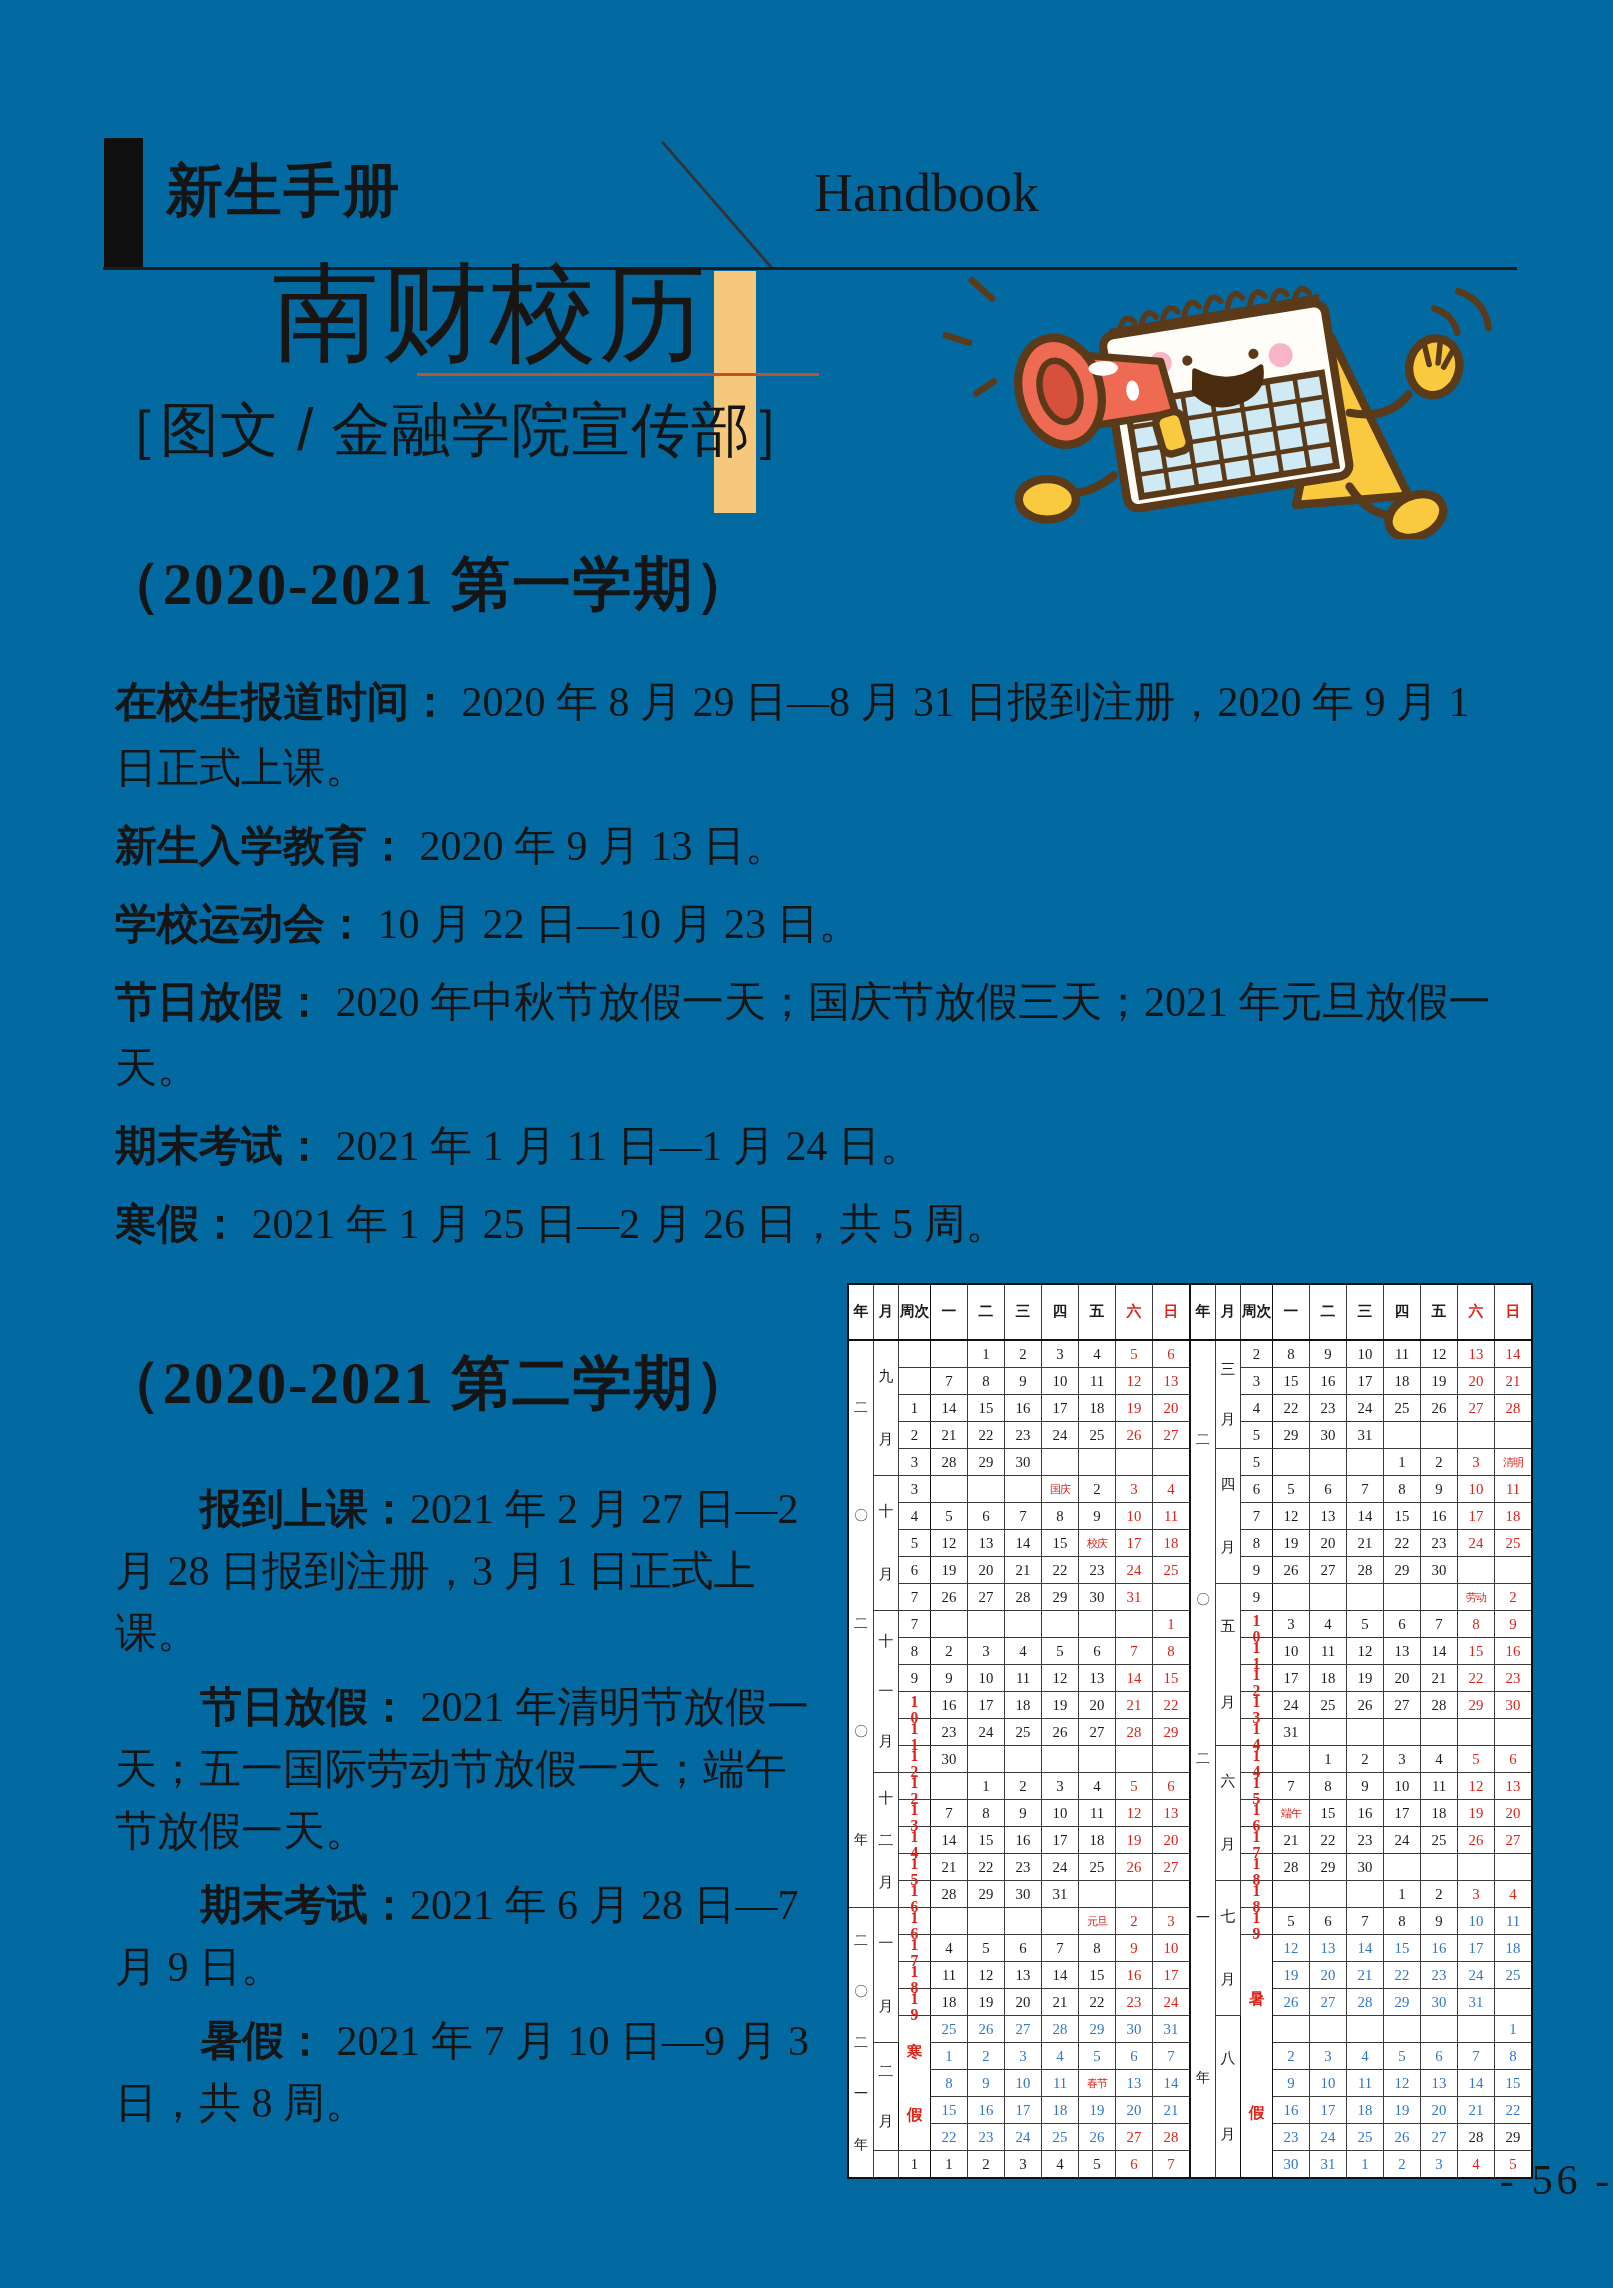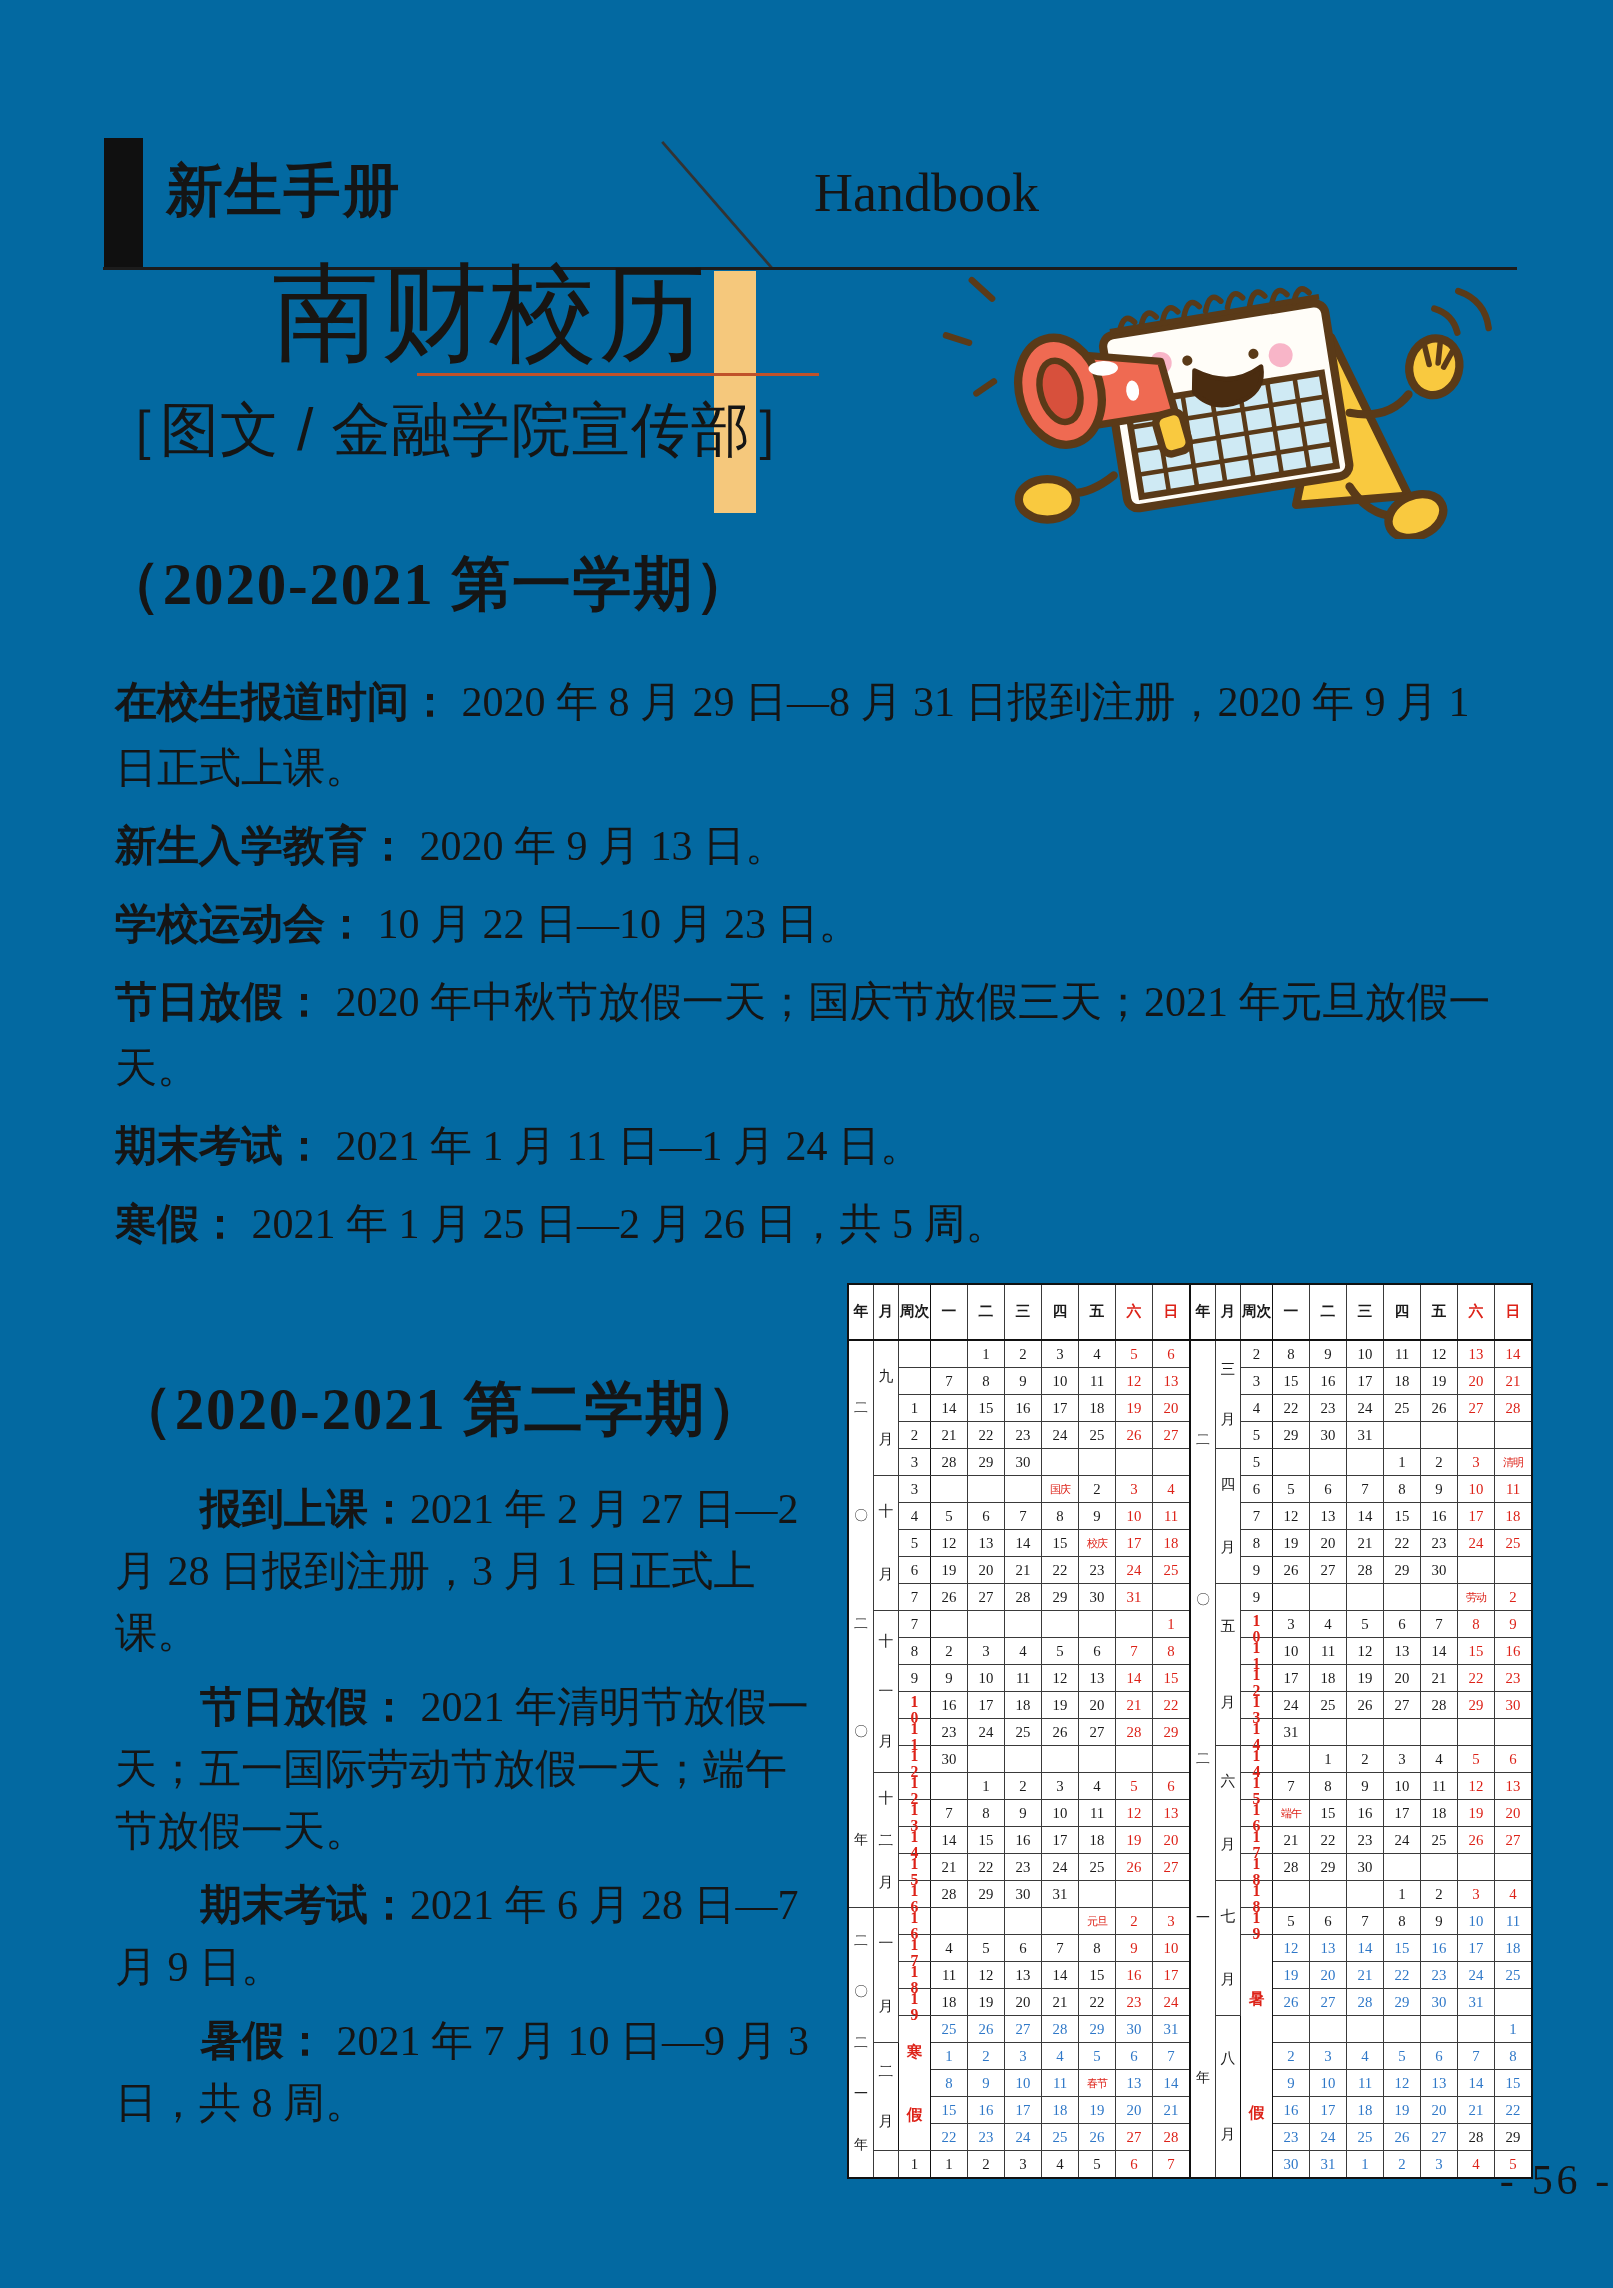--- a/index.html
+++ b/index.html
@@ -21,21 +21,21 @@
   .title-underline{position:absolute;left:417px;top:373px;width:402px;height:2.8px;background:#c0522a;}
   .byline{position:absolute;left:100px;top:391px;font-family:"Liberation Sans",sans-serif;
           font-size:59px;font-weight:500;letter-spacing:0.9px;}
 
   .mascot{position:absolute;left:918px;top:258px;width:595px;height:281px;}
 
   
   .sem-h{position:absolute;margin:0;font-family:"Liberation Serif",serif;font-weight:bold;
          font-size:59px;letter-spacing:1.8px;}
   .h1pos{left:102px;top:545px;}
-  .h2pos{left:114px;top:1344px;margin-top:26px;}
+  .h2pos{left:102px;top:1344px;}
 
   
   .para-block{position:absolute;font-size:42px;}
   .para-block p{margin:12px;}
   .para-block b{font-weight:bold;}
   .s1{left:103px;top:657px;width:1418px;line-height:66px;}
   .s2{left:103px;top:1466px;width:736px;line-height:62px;}
   .s2 p{text-indent:85px;}
 
   

